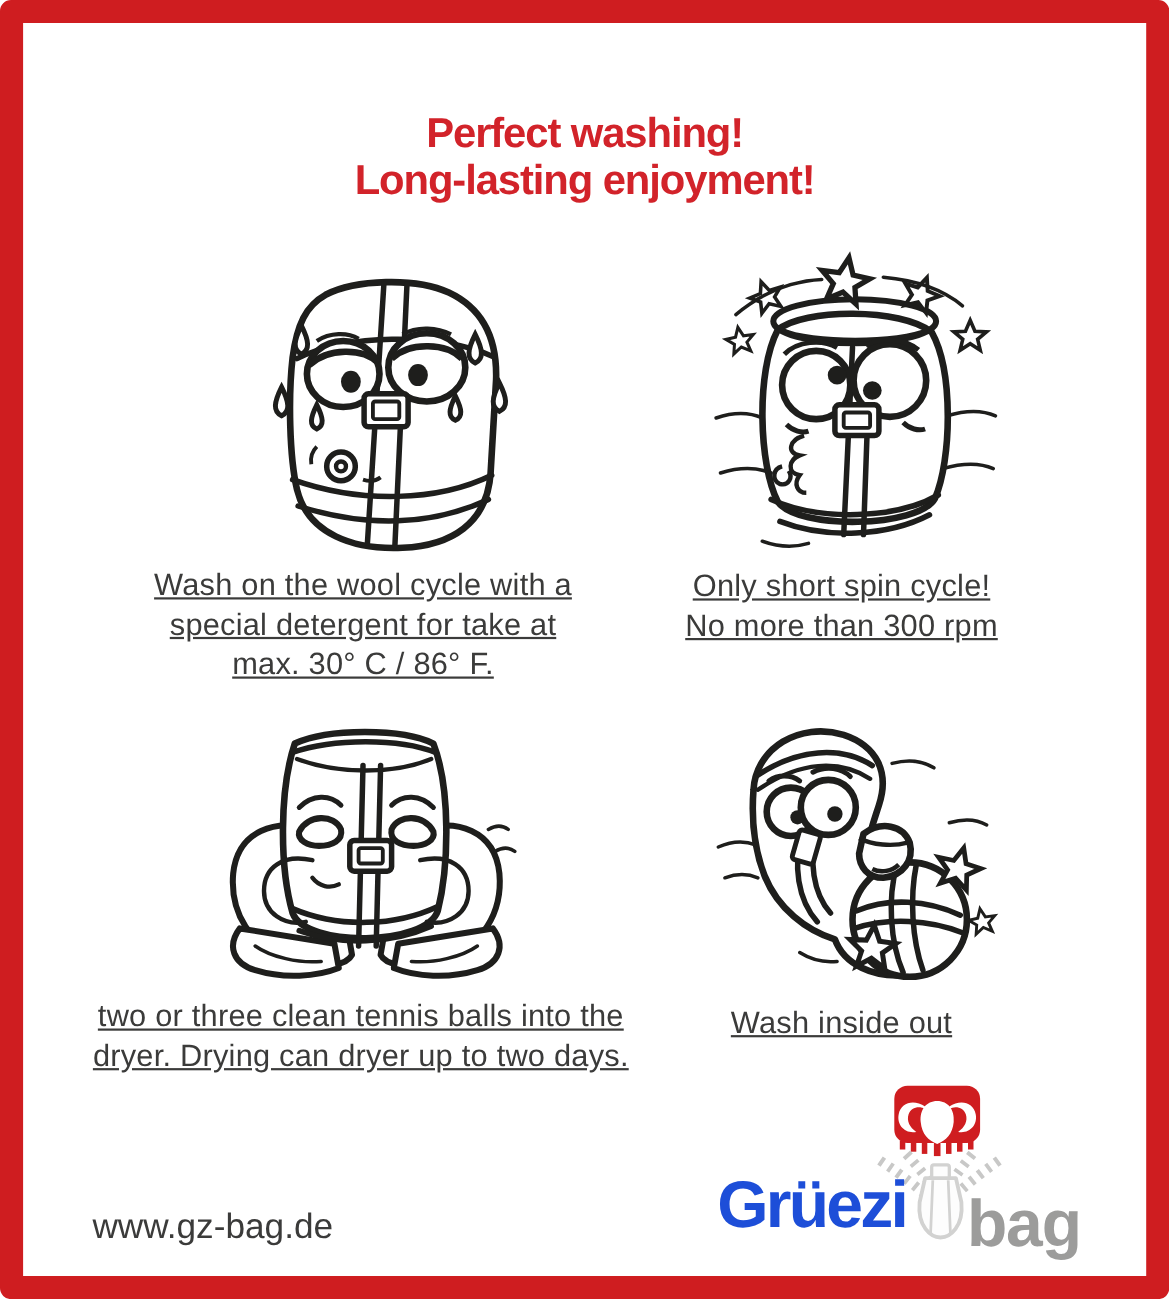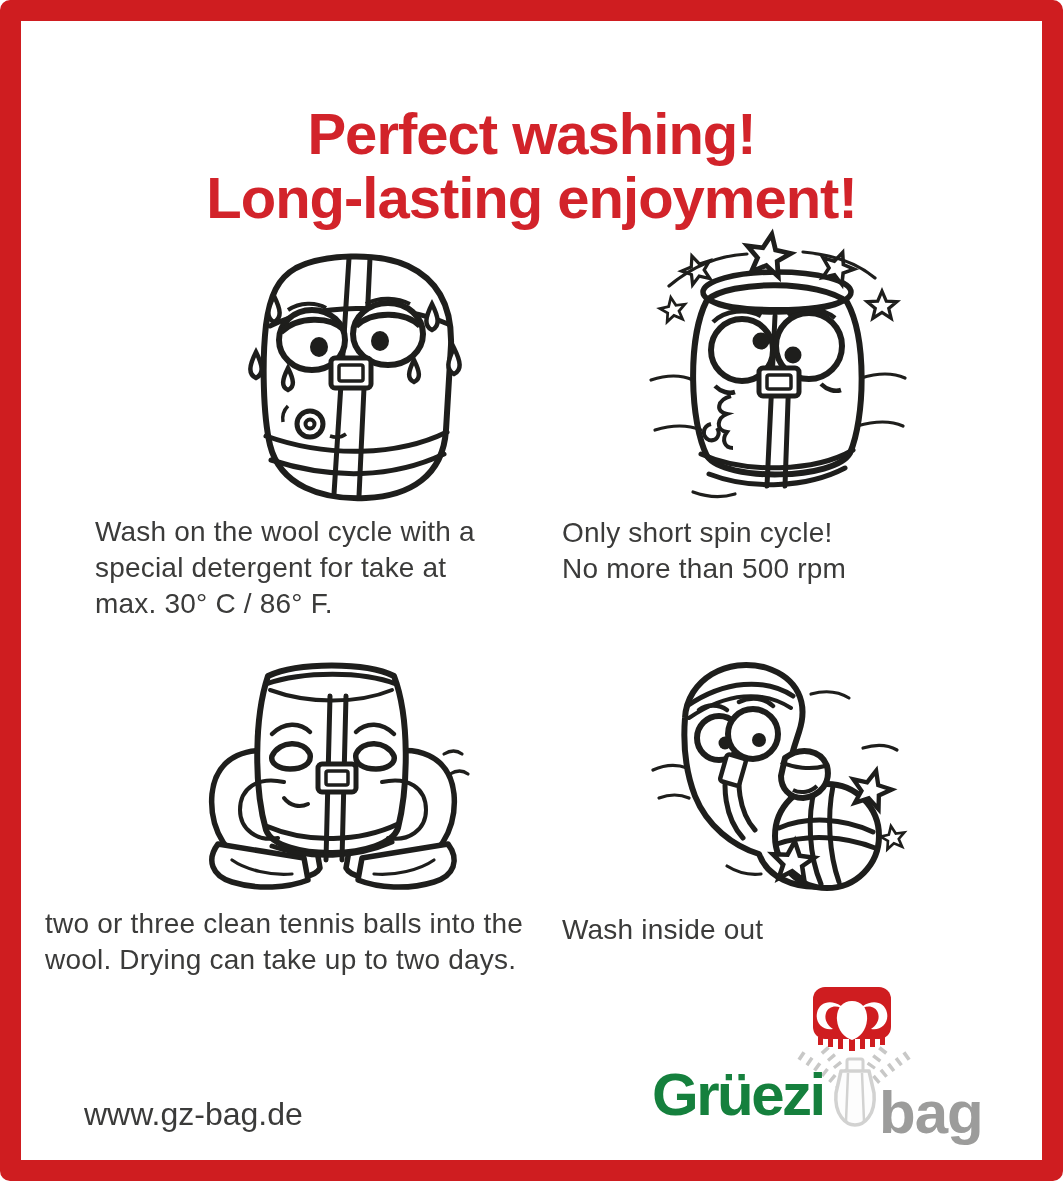--- a/index.html
+++ b/index.html
@@ -6,36 +6,36 @@
   .stage{
     position:relative;width:1063px;height:1181px;background:#ffffff;
     font-family:"Liberation Sans","DejaVu Sans",sans-serif;overflow:hidden;
   }
   .frame{
     position:absolute;inset:0;border:21px solid #cf1d20;border-radius:10px;
     box-sizing:border-box;pointer-events:none;z-index:5;
   }
   .heading{
     position:absolute;left:0;top:102px;width:100%;text-align:center;
-    color:#d2232a;font-weight:bold;font-size:58px;line-height:1.1;letter-spacing:-1px;
+    color:#d2232a;font-weight:bold;font-size:38px;line-height:1.1;letter-spacing:-1px;
   }
   .heading span{display:block;}
   .illo{position:absolute;}
   .caption{
-    position:absolute;color:#3b3b3a;
-    font-size:28px;line-height:36px;letter-spacing:0.2px;
+    position:absolute;text-align:center;color:#3b3b3a;
+    font-size:28px;line-height:36px;letter-spacing:0.2px;text-decoration:underline;
   }
   .caption span{display:block;}
   .website{
     position:absolute;left:84px;top:1096px;color:#3b3b3a;font-size:32px;
   }
   .logo{position:absolute;left:648px;top:975px;width:375px;height:180px;}
   .logo-art{position:absolute;left:0;top:0;}
   .word-left{
-    position:absolute;left:4px;top:90px;color:#15803d;font-weight:bold;
+    position:absolute;left:4px;top:90px;color:#1d4ed8;font-weight:bold;
     font-size:60px;letter-spacing:-2.5px;line-height:1;
   }
   .word-right{
     position:absolute;left:231px;top:108px;color:#9c9c9b;font-weight:bold;
     font-size:60px;letter-spacing:-1px;line-height:1;
   }
 </style>
 </head>
 <body>
 
@@ -232,26 +232,26 @@
   </svg>
 
   <div class="caption" style="left:95px;top:514px;width:470px;">
     <span>Wash on the wool cycle with a</span>
     <span>special detergent for take at</span>
     <span>max. 30° C /  86° F.</span>
   </div>
 
   <div class="caption" style="left:562px;top:515px;width:406px;">
     <span>Only short spin cycle!</span>
-    <span>No more than 500 rpm</span>
+    <span>No more than 300 rpm</span>
   </div>
 
   <div class="caption" style="left:45px;top:906px;width:566px;">
     <span>two or three clean tennis balls into the</span>
-    <span>wool. Drying can take up to two days.</span>
+    <span>dryer. Drying can dryer up to two days.</span>
   </div>
 
   <div class="caption" style="left:562px;top:912px;width:406px;">
     <span>Wash inside out</span>
   </div>
 
   <div class="website">www.gz-bag.de</div>
 
   <div class="logo">
     <svg class="logo-art" width="375" height="175" viewBox="0 0 375 175">

